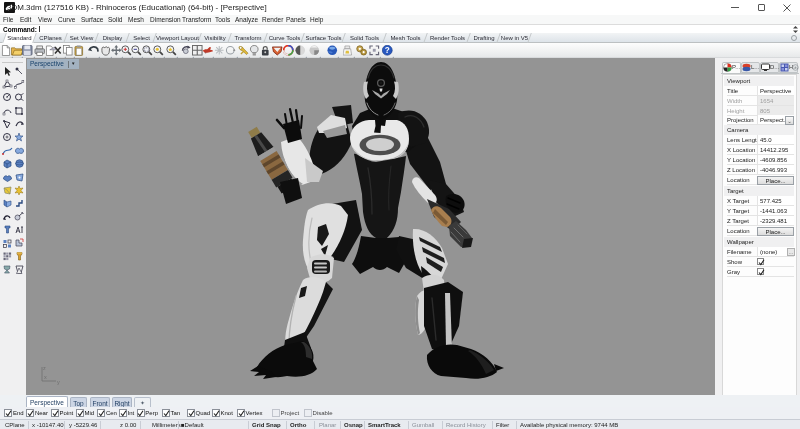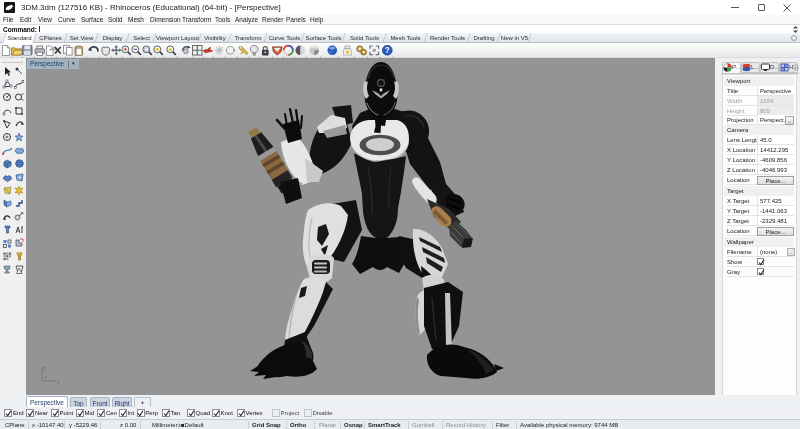--- a/index.html
+++ b/index.html
@@ -11,21 +11,21 @@
 </head>
 <body>
 <div id="root">
 
   <div class="abs" style="left:0;top:0;width:800px;height:15px;background:#ffffff;">
     <div class="abs" style="left:4px;top:2px;width:11px;height:11px;background:#141414;border-radius:1px;">
       <svg width="11" height="11" viewBox="0 0 11 11">
           <path d="M1.5 7 C2.5 4.5 4 3.5 6 3.5 L7.5 2.5 L8.5 3.8 L9.5 4.2 L8.2 5.2 C7.8 6.5 6.5 7.6 4.8 7.8 L4.2 8.6 L3.4 7.8 L2.6 8.3 Z" fill="#fff"></path>
         </svg>
     </div>
-    <span class="abs" style="left:21px;top:3px;font-size:8px;color:#1a1a1a;">3DM.3dm (127516 KB) - Rhinoceros (Educational) (64-bit) - [Perspective]</span>
+    <span class="abs" style="left:7px;top:3px;font-size:8px;color:#1a1a1a;">3DM.3dm (127516 KB) - Rhinoceros (Educational) (64-bit) - [Perspective]</span>
     <span class="abs" style="left:731px;top:7px;width:8px;height:1px;background:#555;"></span>
     <span class="abs" style="left:758px;top:4px;width:7px;height:7px;border:1px solid #555;border-radius:1px;"></span>
     <svg class="abs" style="left:783px;top:4px;" width="8" height="8" viewBox="0 0 8 8">
         <path d="M0.5 0.5 L7.5 7.5 M7.5 0.5 L0.5 7.5" stroke="#555" stroke-width="1"></path>
       </svg>
   </div>
 
   <div class="abs" style="left:0;top:15px;width:800px;height:9px;background:#f7f8f8;font-size:6.5px;color:#1a1a1a;" id="menu">
       <span class="abs" style="left:3px;top:1px;">File</span>
       <span class="abs" style="left:20px;top:1px;">Edit</span>

